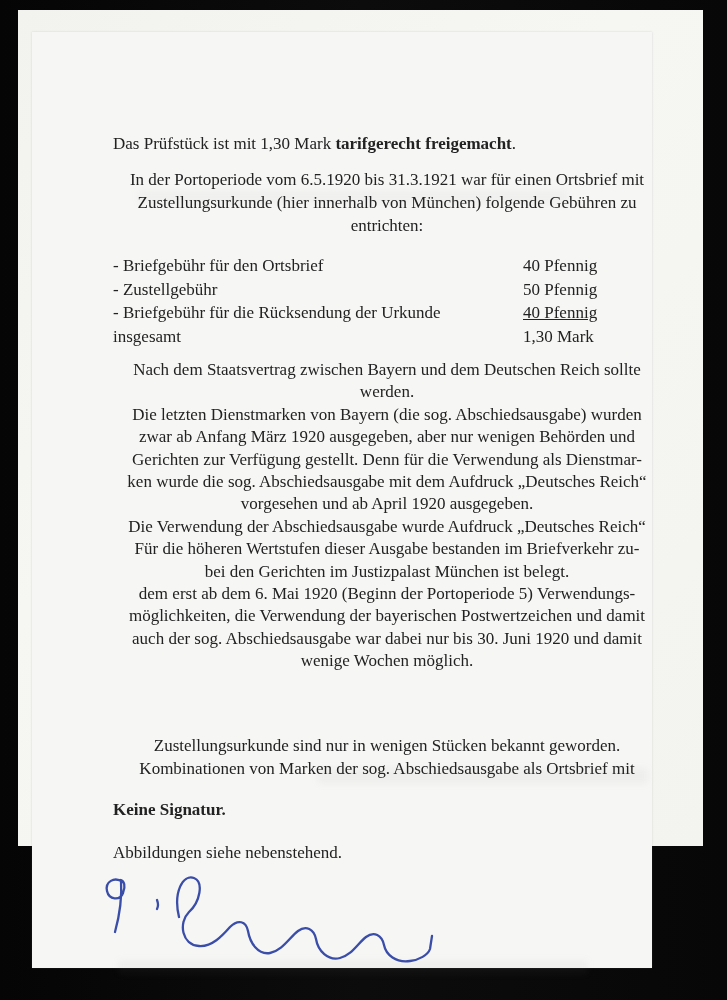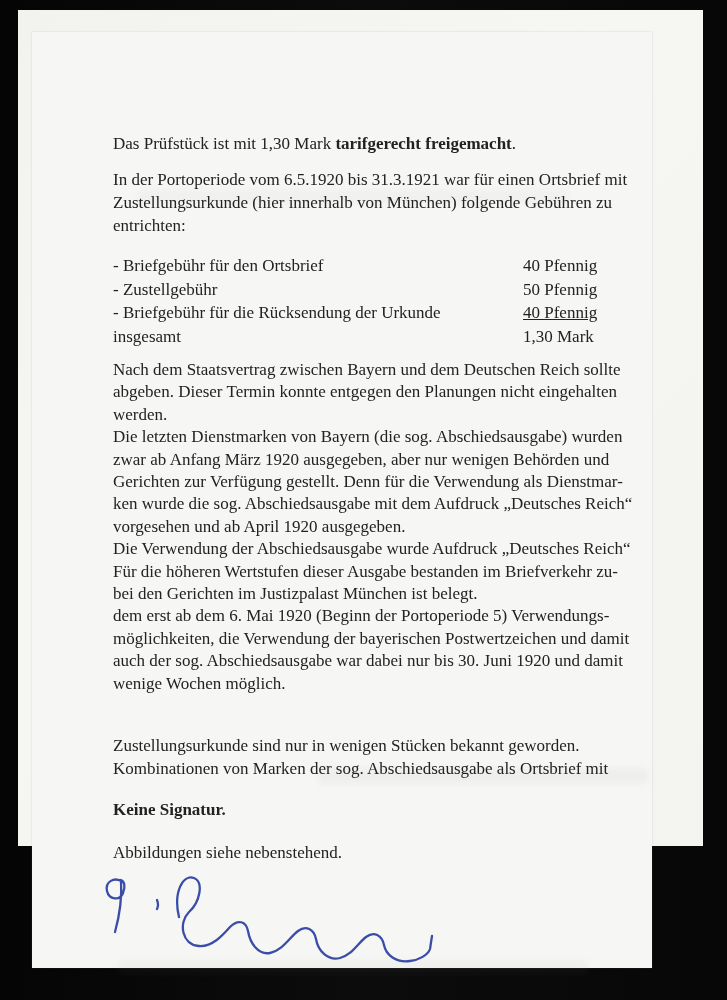--- a/index.html
+++ b/index.html
@@ -42,21 +42,21 @@
   .intro{top:122px;}
   .period{top:158px;}
   .fees{top:244px;}
   .fee-row{position:relative;height:23.5px;white-space:nowrap;}
   .fee-row .value{position:absolute;left:410px;top:0;}
   .fee-row .value.u{text-decoration:underline;}
   .bodyblock{top:349px;line-height:22.4px;}
   .summary{top:724px;}
   .signote{top:788px;font-weight:bold;}
   .attach{top:831px;}
-  .line{white-space:nowrap;}
+  .line{white-space:nowrap;text-align:center;}
   b{font-weight:bold;}
   .sig-svg{position:absolute;left:55px;top:852px;}
 </style>
 </head>
 <body>
 
 <div class="scan-frame">
   <div class="page">
     <div class="sheet"></div>
     <div class="bleed b1"></div>
@@ -77,21 +77,20 @@
 
       <div class="block fees">
           <div class="fee-row"><span>- Briefgebühr für den Ortsbrief</span><span class="value">40 Pfennig</span></div>
           <div class="fee-row"><span>- Zustellgebühr</span><span class="value">50 Pfennig</span></div>
           <div class="fee-row"><span>- Briefgebühr für die Rücksendung der Urkunde</span><span class="value u">40 Pfennig</span></div>
           <div class="fee-row"><span>insgesamt</span><span class="value">1,30 Mark</span></div>
         </div>
 
       <div class="block bodyblock">
           <div class="line">Nach dem Staatsvertrag zwischen Bayern und dem Deutschen Reich sollte</div>
-          <div class="line">abgeben. Dieser Termin konnte entgegen den Planungen nicht eingehalten</div>
           <div class="line">werden.</div>
           <div class="line">Die letzten Dienstmarken von Bayern (die sog. Abschiedsausgabe) wurden</div>
           <div class="line">zwar ab Anfang März 1920 ausgegeben, aber nur wenigen Behörden und</div>
           <div class="line">Gerichten zur Verfügung gestellt. Denn für die Verwendung als Dienstmar-</div>
           <div class="line">ken wurde die sog. Abschiedsausgabe mit dem Aufdruck „Deutsches Reich“</div>
           <div class="line">vorgesehen und ab April 1920 ausgegeben.</div>
           <div class="line">Die Verwendung der Abschiedsausgabe wurde Aufdruck „Deutsches Reich“</div>
           <div class="line">Für die höheren Wertstufen dieser Ausgabe bestanden im Briefverkehr zu-</div>
           <div class="line">bei den Gerichten im Justizpalast München ist belegt.</div>
           <div class="line">dem erst ab dem 6. Mai 1920 (Beginn der Portoperiode 5) Verwendungs-</div>

